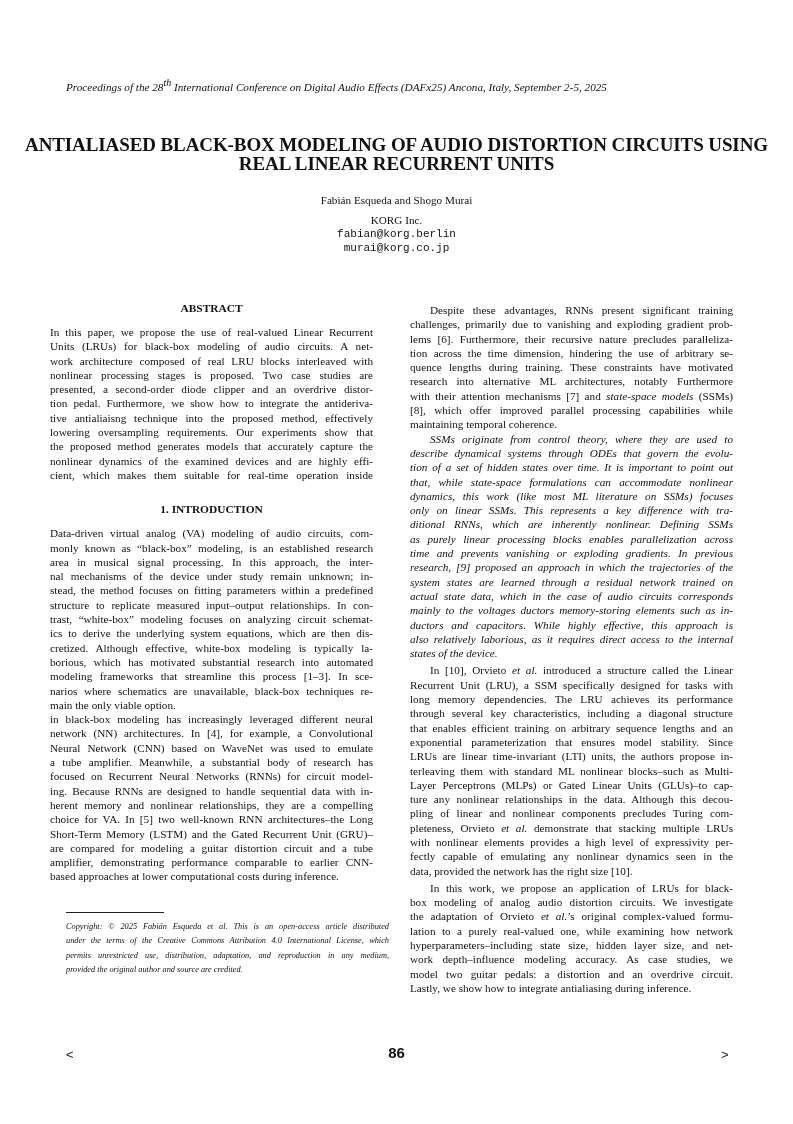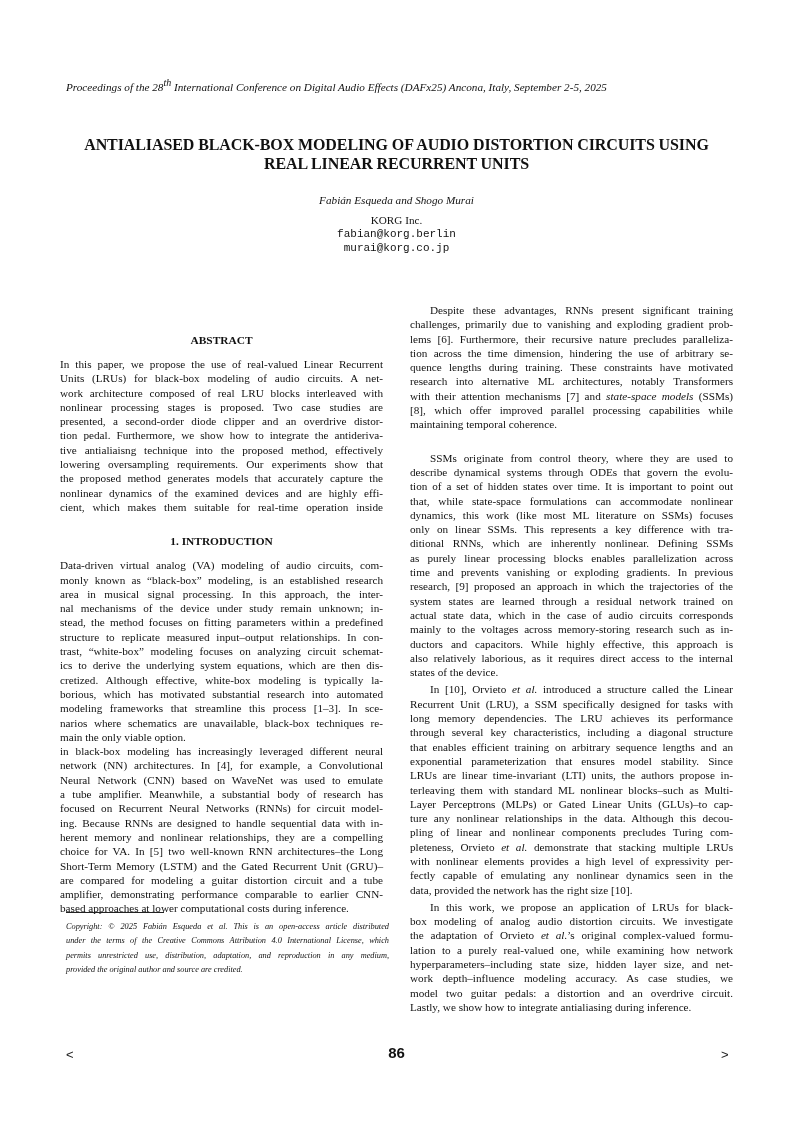--- a/index.html
+++ b/index.html
@@ -2,26 +2,26 @@
 <html><head>
 <meta charset="utf-8">
 <style>
   html, body { margin: 0; padding: 0; background: #ffffff; }
   body { width: 793px; height: 1124px; position: relative; overflow: hidden;
          font-family: "Liberation Serif", serif; color: #111; }
   .page { position: absolute; left: 0; top: 0; width: 793px; height: 1124px; background: #fff; }
   .running-head { position: absolute; left: 66px; top: 77px; font-size: 11.2px; font-style: italic; white-space: nowrap; }
   .running-head sup { font-size: 10px; }
   .title { position: absolute; left: 0; width: 793px; top: 135px; text-align: center;
-           font-weight: bold; font-size: 16px; line-height: 19px; letter-spacing: -0.1px; }
-  .authors { position: absolute; left: 0; width: 793px; top: 194px; text-align: center; font-size: 11.2px; font-style: italic; }
+           font-weight: bold; font-size: 19px; line-height: 19px; letter-spacing: -0.1px; }
+  .authors { position: absolute; left: 0; width: 793px; top: 194px; text-align: center; font-size: 11.2px; }
   .affil { position: absolute; left: 0; width: 793px; top: 213px; text-align: center; font-size: 11.2px; line-height: 14px; }
   .mono { font-family: "Liberation Mono", monospace; font-size: 11px; }
   .col { position: absolute; width: 323px; font-size: 11.2px; line-height: 14.3px; }
-  .col-left { left: 60px; margin-top: 32px; }
+  .col-left { left: 50px; }
   .col-right { left: 410px; }
   .heading { text-align: center; font-weight: bold; font-size: 11.4px; }
   .line { display: block; white-space: nowrap; text-align: justify; text-align-last: justify; height: 14.3px; }
   .line.last { text-align-last: left; }
   .indent { padding-left: 20px; }
   .footrule { position: absolute; left: 66px; top: 912px; width: 98px; border-top: 1px solid #222; }
   .copyright { position: absolute; left: 66px; top: 920px; width: 323px; font-size: 8.3px; line-height: 14.6px; font-style: italic; }
   .nav { position: absolute; top: 1047px; font-family: "Liberation Sans", sans-serif; font-size: 13px; color: #222; cursor: pointer; }
   .page-number { position: absolute; top: 1044px; left: 0; width: 793px; text-align: center;
                  font-family: "Liberation Sans", sans-serif; font-weight: bold; font-size: 15px; }
@@ -101,39 +101,39 @@
       <span class="line last">provided the original author and source are credited.</span>
     </div>
 
   <div class="col col-right" style="top:303px;">
     <div>
         <span class="line indent">Despite these advantages, RNNs present significant training</span>
         <span class="line">challenges, primarily due to vanishing and exploding gradient prob-</span>
         <span class="line">lems [6]. Furthermore, their recursive nature precludes paralleliza-</span>
         <span class="line">tion across the time dimension, hindering the use of arbitrary se-</span>
         <span class="line">quence lengths during training. These constraints have motivated</span>
-        <span class="line">research into alternative ML architectures, notably Transformers</span>
+        <span class="line">research into alternative ML architectures, notably Furthermore</span>
         <span class="line">with their attention mechanisms [7] and <i>state-space models</i> (SSMs)</span>
         <span class="line">[8], which offer improved parallel processing capabilities while</span>
         <span class="line last">maintaining temporal coherence.</span>
       </div>
-    <div style="margin-top:19px;">
+    <div style="margin-top:0;font-style:italic;">
         <span class="line indent">SSMs originate from control theory, where they are used to</span>
         <span class="line">describe dynamical systems through ODEs that govern the evolu-</span>
         <span class="line">tion of a set of hidden states over time. It is important to point out</span>
         <span class="line">that, while state-space formulations can accommodate nonlinear</span>
         <span class="line">dynamics, this work (like most ML literature on SSMs) focuses</span>
         <span class="line">only on linear SSMs.  This represents a key difference with tra-</span>
         <span class="line">ditional RNNs, which are inherently nonlinear.  Defining SSMs</span>
         <span class="line">as purely linear processing blocks enables parallelization across</span>
         <span class="line">time and prevents vanishing or exploding gradients.  In previous</span>
         <span class="line">research, [9] proposed an approach in which the trajectories of the</span>
         <span class="line">system states are learned through a residual network trained on</span>
         <span class="line">actual state data, which in the case of audio circuits corresponds</span>
-        <span class="line">mainly to the voltages across memory-storing research such as in-</span>
+        <span class="line">mainly to the voltages ductors memory-storing elements such as in-</span>
         <span class="line">ductors and capacitors.  While highly effective, this approach is</span>
         <span class="line">also relatively laborious, as it requires direct access to the internal</span>
         <span class="line last">states of the device.</span>
       </div>
     <div style="margin-top:3px;">
         <span class="line indent">In [10], Orvieto <i>et al.</i> introduced a structure called the Linear</span>
         <span class="line">Recurrent Unit (LRU), a SSM specifically designed for tasks with</span>
         <span class="line">long memory dependencies.  The LRU achieves its performance</span>
         <span class="line">through several key characteristics, including a diagonal structure</span>
         <span class="line">that enables efficient training on arbitrary sequence lengths and an</span>

